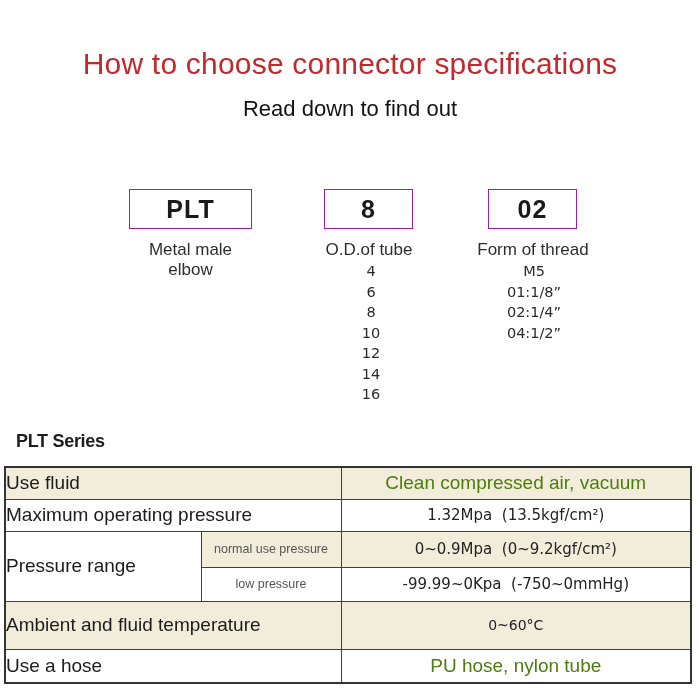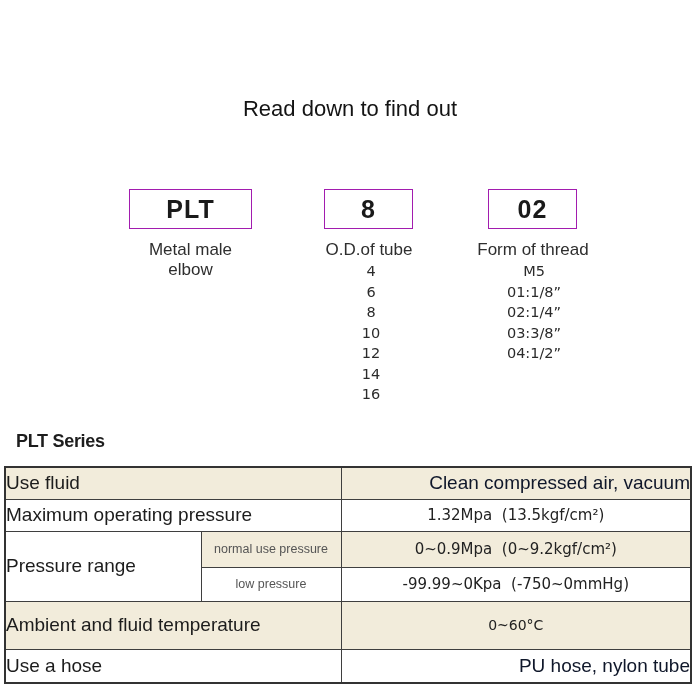--- a/index.html
+++ b/index.html
@@ -27,28 +27,29 @@
   table.spec{position:absolute;left:4px;top:466px;border-collapse:collapse;
              table-layout:fixed;width:686px;}
   table.spec td{border:1px solid #3f3f3f;padding:0;overflow:hidden;}
   table.spec{border:2px solid #333;}
   td.beige{background:var(--row-beige,#f2ecdb);}
   td.lbl{font-size:19px;color:#1c1c1c;padding-left:16px;text-align:left;}
   td.sub{font-size:12.5px;color:#555;text-align:center;
          font-family:"Liberation Sans",sans-serif;}
   td.val{text-align:center;font-family:"DejaVu Sans",sans-serif;
          font-size:15px;color:#222;white-space:pre-wrap;}
-  td.val.big{font-family:"Liberation Sans",sans-serif;font-size:19px;color:#0f172a;white-space:normal;text-align:right;}
+  td.val.big{font-family:"Liberation Sans",sans-serif;font-size:19px;color:#4d7c0f;white-space:normal;}
   td.val.small{font-size:14px;}
 </style>
 </head>
 <body>
 
 <div class="page">
 
+  <div class="title">How to choose connector specifications</div>
   <div class="subtitle">Read down to find out</div>
 
   <div class="box-group" style="left:129px;top:189px;width:123px;">
     <div class="code-box">
       <span>PLT</span>
     </div>
     <div class="box-label">Metal male elbow</div>
   </div>
 
   <div class="box-group" style="left:324px;top:189px;width:89px;">
@@ -72,21 +73,20 @@
     <div class="opt">10</div>
     <div class="opt">12</div>
     <div class="opt">14</div>
     <div class="opt">16</div>
   </div>
 
   <div class="opt-list" style="left:470px;top:261px;width:128px;">
     <div class="opt">M5</div>
     <div class="opt">01:1/8”</div>
     <div class="opt">02:1/4”</div>
-    <div class="opt">03:3/8”</div>
     <div class="opt">04:1/2”</div>
   </div>
 
   <div class="series-heading">PLT Series</div>
 
   <table class="spec">
     <colgroup>
         <col style="width:196px">
         <col style="width:140px">
         <col style="width:350px">

